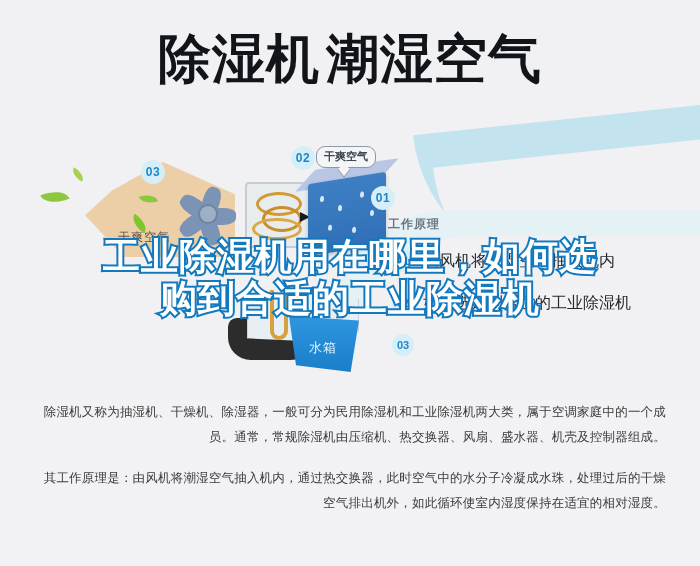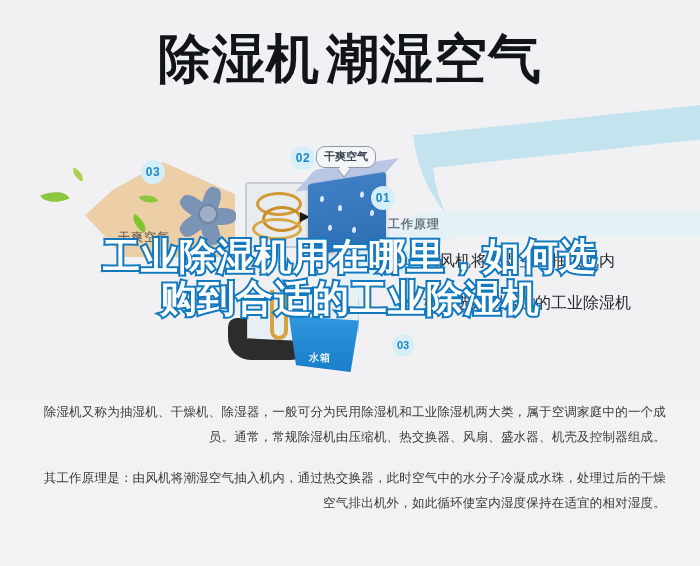--- a/index.html
+++ b/index.html
@@ -89,21 +89,21 @@
   .base-light{position:absolute;left:247px;top:296px;width:110px;height:44px;
               background:#e7eef4;border:1px solid #c9d4dd;
               clip-path:polygon(0% 28%,24% 0%,100% 6%,100% 78%,70% 100%,0% 92%);}
   .pipe{position:absolute;left:270px;top:290px;width:10px;height:46px;
         border:4px solid #d6a23f;border-top:none;border-radius:0 0 10px 10px;background:transparent;}
 
   
   .tank{position:absolute;left:289px;top:316px;width:70px;height:56px;
         background:linear-gradient(180deg,#2f96e0 0%,#1a7ec9 100%);
         clip-path:polygon(0% 0%,100% 8%,88% 100%,10% 88%);}
-  .tank-lbl{position:absolute;left:309px;top:339px;font-size:10px;color:#eaf6ff;font-weight:bold;letter-spacing:1px;margin-top:12px;}
+  .tank-lbl{position:absolute;left:309px;top:339px;font-size:13px;color:#eaf6ff;font-weight:normal;letter-spacing:1px;}
 
   
   .bubble{
     position:absolute;left:316px;top:146px;padding:2px 7px 3px;
     border:1.5px solid #8d98a6;border-radius:9px;background:#f4f5f7;
     font-size:11px;color:#3f4853;font-weight:bold;white-space:nowrap;
   }
   .bubble:after{
     content:"";position:absolute;left:22px;bottom:-8px;width:9px;height:9px;
     background:#f4f5f7;border-right:1.5px solid #8d98a6;border-bottom:1.5px solid #8d98a6;

